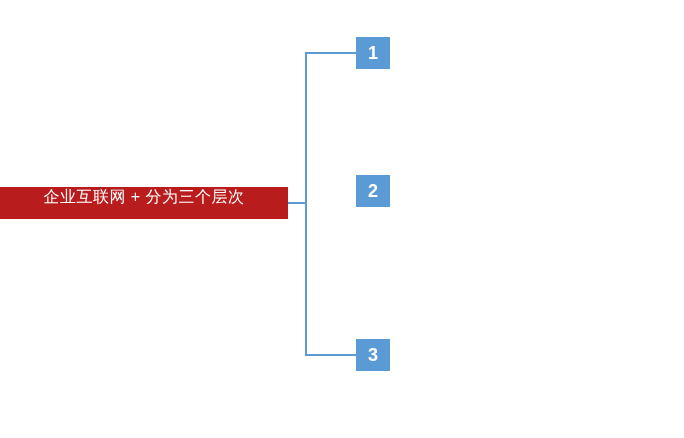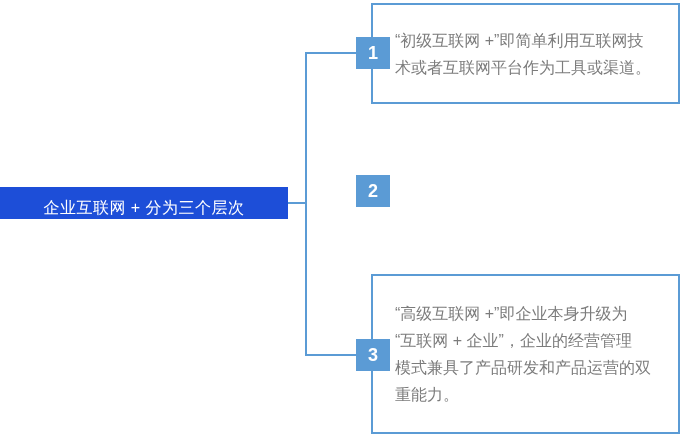--- a/index.html
+++ b/index.html
@@ -12,22 +12,22 @@
     overflow: hidden;
     font-family: "Liberation Sans", "DejaVu Sans", sans-serif;
   }
 
   
   .root-node {
     position: absolute;
     left: 0; top: 187;
     left: 0px; top: 187px;
     width: 288px; height: 32px;
-    background: #1d4ed8;
-    display: flex; align-items: flex-end; justify-content: center;
+    background: #b91c1c;
+    display: flex; align-items: flex-start; justify-content: center;
   }
   .root-node span {
     color: #ffffff;
     font-size: 16px;
     letter-spacing: 0.5px;
     white-space: nowrap;
   }
 
   
   .line { position: absolute; background: #5b9bd5; }
@@ -82,30 +82,20 @@
 
   <div class="root-node">
     <span>企业互联网 + 分为三个层次</span>
   </div>
 
   <div class="line main-line"></div>
   <div class="line spine"></div>
   <div class="line branch-1"></div>
   <div class="line branch-3"></div>
 
-  <div class="node-box box-1">
-    <div class="node-text">“初级互联网 +”即简单利用互联网技
-术或者互联网平台作为工具或渠道。</div>
-  </div>
-  <div class="node-box box-3">
-    <div class="node-text">“高级互联网 +”即企业本身升级为
-“互联网 + 企业”，企业的经营管理
-模式兼具了产品研发和产品运营的双
-重能力。</div>
-  </div>
 
   <div class="badge badge-1">
     <span>1</span>
   </div>
   <div class="badge badge-2">
     <span>2</span>
   </div>
   <div class="badge badge-3">
     <span>3</span>
   </div>

